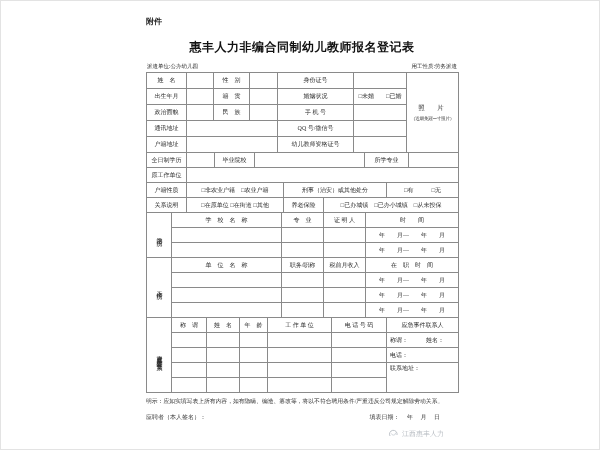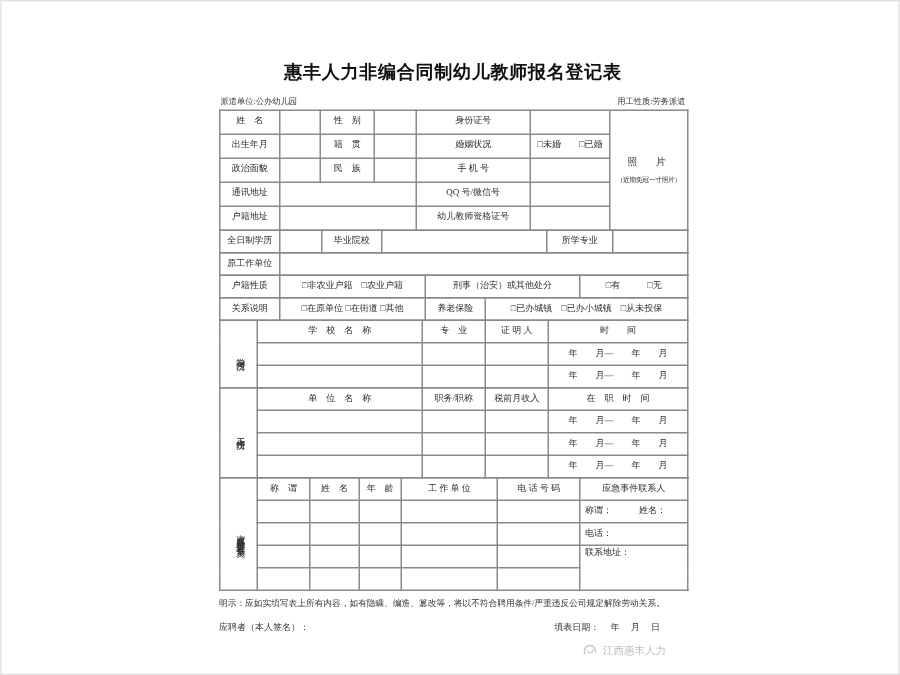--- a/index.html
+++ b/index.html
@@ -4,21 +4,21 @@
 <style>
   html,body{margin:0;padding:0;background:#fff;}
   .page{position:relative;width:600px;height:450px;background:#ffffff;
         border:1px solid #e3e3e3;box-sizing:border-box;overflow:hidden;
         font-family:"Liberation Serif","DejaVu Serif",serif;color:#2b2b2b;}
   .content{position:absolute;left:145px;top:15px;width:312px;}
   .attachment{font-family:"Liberation Sans","DejaVu Sans",sans-serif;
               font-weight:bold;font-size:8px;color:#1c1c1c;}
   .title{font-family:"Liberation Sans","DejaVu Sans",sans-serif;
          font-weight:bold;font-size:12px;text-align:center;color:#111;
-         margin:24px 0 7px 0;letter-spacing:.5px;}
+         margin:12px 0 7px 0;letter-spacing:.5px;}
   .subheader{display:flex;justify-content:space-between;font-size:5.5px;
              color:#333;margin-bottom:3px;padding:0 1px;}
   table{border-collapse:collapse;table-layout:fixed;width:312px;margin-top:-1px;}
   td{border:1px solid #8a8a8a;font-size:6px;line-height:1.15;text-align:center;
      padding:0 1px;height:15px;color:#2b2b2b;overflow:hidden;box-sizing:border-box;}
   .tA td{height:16px;}
   .left{text-align:left;padding-left:3px;}
   .vlabel{writing-mode:vertical-rl;text-orientation:upright;font-size:6px;
           letter-spacing:1px;padding:1px 0;}
   .photo-cell{vertical-align:middle;}
@@ -33,20 +33,21 @@
              font-family:"Liberation Sans","DejaVu Sans",sans-serif;
              font-size:7px;color:#b7bcc2;display:flex;align-items:center;
              justify-content:center;gap:3px;}
 </style>
 </head>
 <body>
 
 <div class="page">
   <div class="content">
 
+    <div class="attachment">附件</div>
     <div class="title">惠丰人力非编合同制幼儿教师报名登记表</div>
 
     <div class="subheader">
       <span>派遣单位:公办幼儿园</span>
       <span>用工性质:劳务派遣</span>
     </div>
 
     <table class="tA">
       <colgroup>
           <col style="width:40px">

